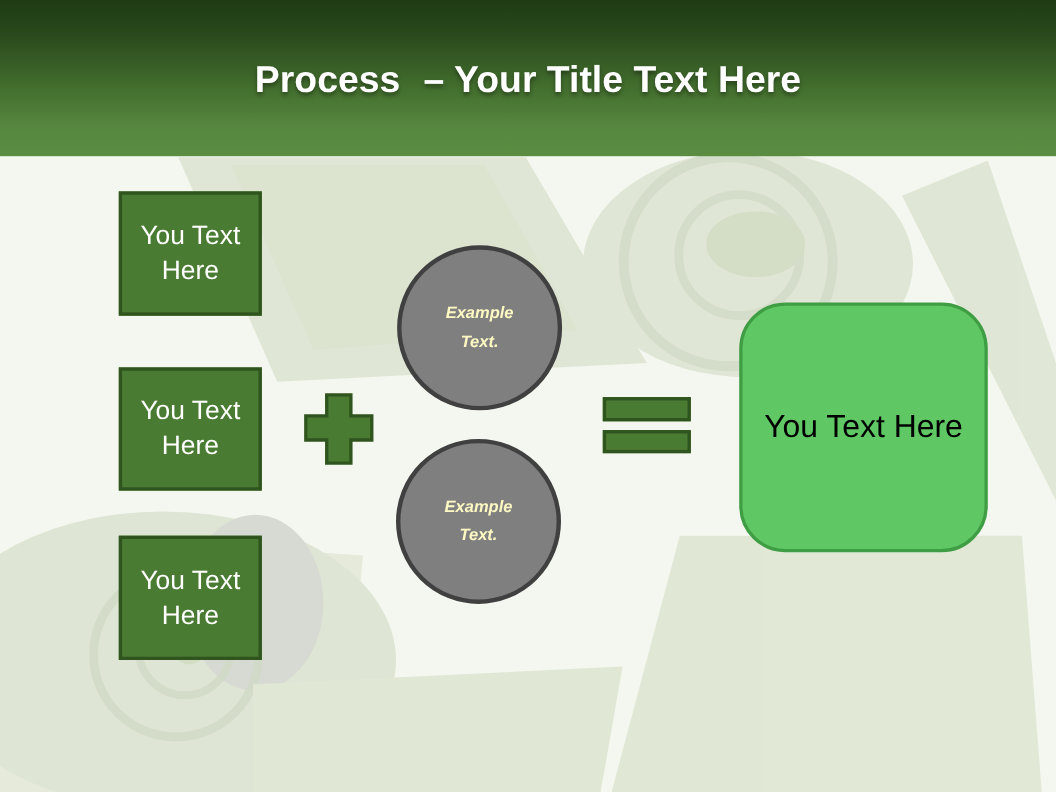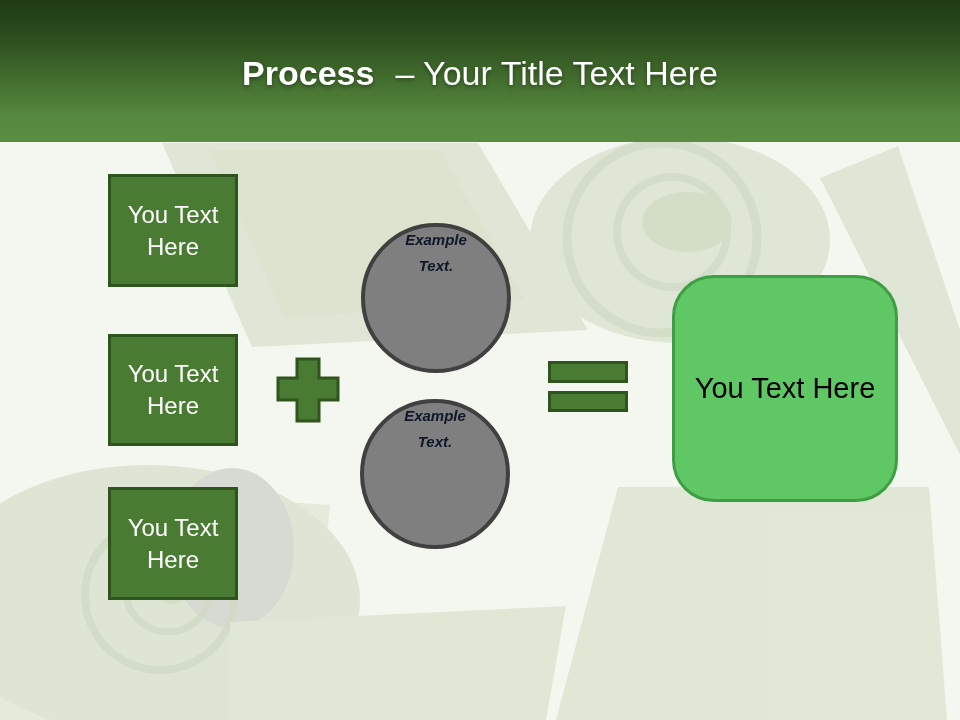--- a/index.html
+++ b/index.html
@@ -16,21 +16,21 @@
   
   .bg-svg{position:absolute;left:0;top:0;z-index:1;}
 
   
   .header{position:absolute;left:0;top:0;width:960px;height:142px;z-index:2;
     background:linear-gradient(180deg,var(--header-top) 0%,#2a491c 22%,#44702f 58%,#578840 82%,var(--header-bottom) 100%);
     display:flex;align-items:center;justify-content:center;}
   .title{color:var(--title-color);font-size:34px;padding-top:4px;
     text-shadow:0 2px 4px rgba(0,0,0,.38);white-space:nowrap;}
   .title .bold{font-weight:bold;margin-right:21px;}
-  .title .regular{font-weight:normal;}
+  .title .regular{font-weight:bold;}
 
   
   .box{position:absolute;left:108px;width:130px;box-sizing:border-box;z-index:3;
     background:var(--box-fill);border:3px solid var(--box-border);
     color:#fff;font-size:24px;line-height:1.32;text-align:center;
     display:flex;align-items:center;justify-content:center;}
   .box .lbl{width:110px;}
   .box1{top:174px;height:113px}
   .box2{top:334px;height:112px}
   .box3{top:487px;height:113px}
@@ -40,22 +40,22 @@
 
   
   .eq-bar{position:absolute;left:548px;width:80px;box-sizing:border-box;z-index:3;
     background:var(--box-fill);border:3px solid var(--box-border);}
   .eq1{top:361px;height:22px}
   .eq2{top:391px;height:21px}
 
   
   .circle{position:absolute;width:150px;height:150px;border-radius:50%;box-sizing:border-box;z-index:3;
     background:var(--circle-fill);border:4px solid var(--circle-border);
-    color:#0f172a;font-weight:bold;font-style:italic;font-size:15px;line-height:1.75;text-align:center;
-    display:flex;align-items:flex-start;justify-content:center;}
+    color:#fef9c3;font-weight:bold;font-style:italic;font-size:15px;line-height:1.75;text-align:center;
+    display:flex;align-items:center;justify-content:center;}
   .circle .lbl{width:84px;}
   .circle1{left:361px;top:223px}
   .circle2{left:360px;top:399px}
 
   
   .result{position:absolute;left:672px;top:275px;width:226px;height:227px;box-sizing:border-box;z-index:3;
     background:var(--result-fill);border:3px solid var(--result-border);border-radius:42px;
     color:#000;font-size:29px;display:flex;align-items:center;justify-content:center;white-space:nowrap;}
 </style>
 </head>

